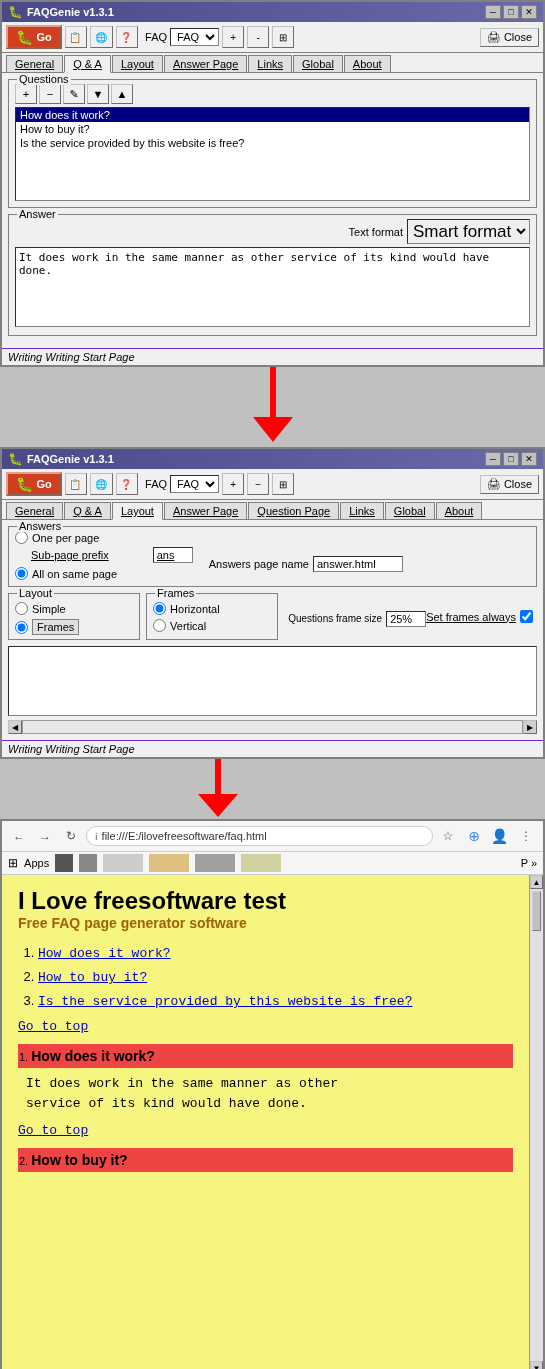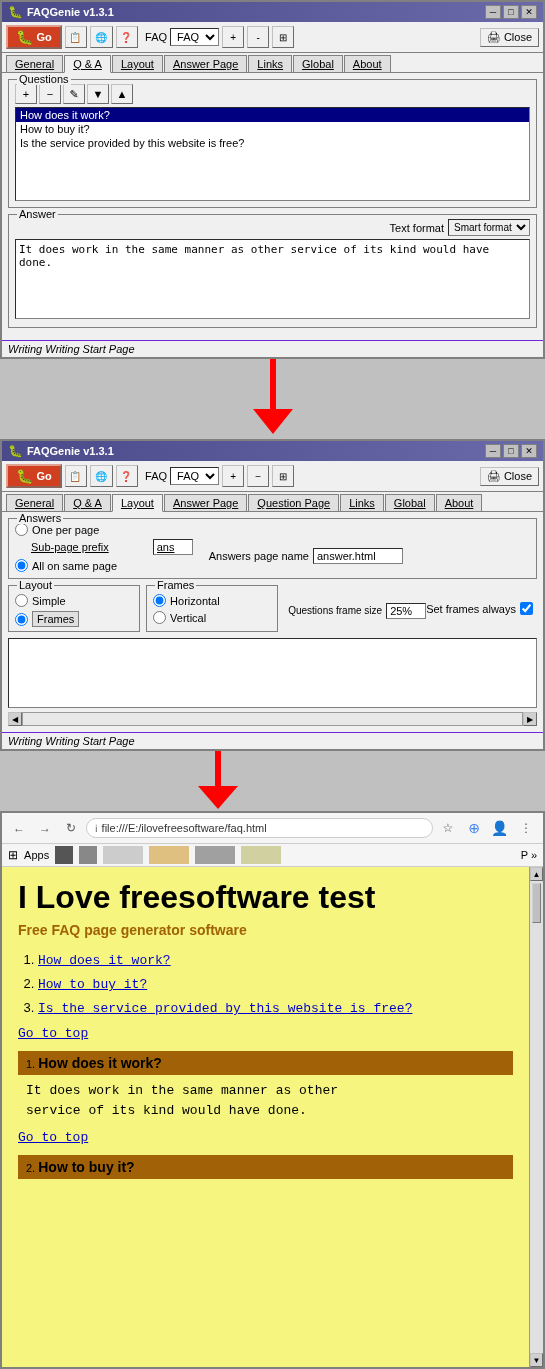--- a/index.html
+++ b/index.html
@@ -35,21 +35,21 @@
     
     .question-toolbar { display: flex; gap: 2px; margin-bottom: 3px; }
     .q-btn { background: #f0f0f0; border: 1px outset #c0c0c0; width: 22px; height: 20px; font-size: 11px; cursor: pointer; display: flex; align-items: center; justify-content: center; }
     .questions-list { background: white; border: 1px inset #808080; min-height: 80px; }
     .q-item { padding: 1px 4px; cursor: pointer; font-size: 11px; }
     .q-item.selected { background: #000080; color: white; }
 
     
     .answer-area { background: white; border: 1px inset #808080; min-height: 80px; padding: 3px; font-size: 11px; width: 100%; resize: none; }
     .text-format-row { display: flex; align-items: center; justify-content: flex-end; gap: 4px; margin-bottom: 3px; }
-    .format-select { font-size: 10px; border: 1px inset #808080; padding: 1px; }
+    .format-select { font-size: 17px; border: 1px inset #808080; padding: 1px; }
 
     
     .status-bar { background: #f0f0f0; border-top: 1px solid #6d28d9; padding: 2px 6px; font-size: 11px; font-style: italic; }
     .radio-item { display: flex; align-items: center; gap: 4px; font-size: 11px; }
     .field-row { display: flex; align-items: center; gap: 4px; margin-bottom: 4px; font-size: 11px; }
     .text-input { border: 1px inset #808080; padding: 1px 3px; font-size: 11px; background: white; }
     .layout-three { display: flex; gap: 6px; }
     .layout-inner { flex: 1; border: 1px solid #808080; padding: 4px 6px; position: relative; }
     .q-frame-row { display: flex; align-items: center; gap: 4px; margin-top: 4px; }
     .q-frame-input { border: 1px inset #808080; width: 40px; padding: 1px 3px; font-size: 11px; background: white; }
@@ -59,27 +59,27 @@
     
     .browser { background: white; border: 2px solid #808080; }
     .browser-toolbar { background: #f5f5f5; border-bottom: 1px solid #ccc; padding: 4px 6px; display: flex; align-items: center; gap: 4px; }
     .nav-btn { background: none; border: 1px solid transparent; border-radius: 3px; width: 22px; height: 22px; cursor: pointer; font-size: 12px; display: flex; align-items: center; justify-content: center; color: #555; }
     .url-bar { flex: 1; border: 1px solid #ccc; border-radius: 12px; padding: 2px 8px; font-size: 11px; background: white; display: flex; align-items: center; gap: 4px; }
     .url-text { font-size: 11px; color: #333; }
     .browser-bookmarks { background: #f5f5f5; border-bottom: 1px solid #ccc; padding: 2px 6px; display: flex; align-items: center; gap: 6px; font-size: 11px; }
     .browser-content { background: #f5f580; padding: 12px 16px; min-height: 500px; }
 
     
-    .faq-title { font-size: 32px; font-weight: bold; color: black; margin-bottom: 6px; font-family: Arial, sans-serif; }
+    .faq-title { font-size: 24px; font-weight: bold; color: black; font-family: Arial, sans-serif; }
     .faq-subtitle { font-size: 14px; font-weight: bold; color: #a16207; margin-bottom: 14px; }
     .faq-list { margin-left: 20px; margin-bottom: 10px; }
     .faq-list-item { margin-bottom: 8px; font-size: 13px; }
     .faq-link { color: #0000cc; text-decoration: underline; font-family: 'Courier New', monospace; font-size: 13px; cursor: pointer; }
     .goto-top { color: #0000cc; text-decoration: underline; font-size: 13px; cursor: pointer; display: block; margin: 10px 0; font-family: 'Courier New', monospace; }
-    .faq-section { background: #a16207; color: black; padding: 4px 8px; margin: 8px 0 4px; }
+    .faq-section { background: #ef4444; color: black; padding: 4px 1px; margin: 8px 0 4px; }
     .faq-section-title { font-size: 14px; font-weight: bold; color: black; }
     .faq-answer { font-family: Liberation Mono, monospace; font-size: 13px; margin: 6px 8px; line-height: 1.5; }
 
     .browser-outer { position: relative; display: flex; }
     .browser-main { flex: 1; }
     .side-scrollbar { width: 14px; background: #e0e0e0; border-left: 1px solid #999; min-height: 400px; display: flex; flex-direction: column; }
     .scroll-up { background: #d0d0d0; border: 1px outset #c0c0c0; height: 14px; display: flex; align-items: center; justify-content: center; font-size: 8px; }
     .scroll-down { background: #d0d0d0; border: 1px outset #c0c0c0; height: 14px; display: flex; align-items: center; justify-content: center; font-size: 8px; margin-top: auto; }
     .scroll-thumb { background: #c0c0c0; border: 1px outset #d0d0d0; height: 40px; margin: 2px; }
   </style>
@@ -276,21 +276,21 @@
           <input type="radio" name="frames" style="">
           <span>Vertical</span>
         </div>
       </div>
 
       <div style="display:flex; justify-content:flex-start; padding:4px;">
         <div class="q-frame-row">
           <span style="font-size:10px; line-height:1.3;">Questions frame size</span>
           <input type="text" class="q-frame-input" value="25%" style="">
         </div>
-        <div class="always-row" style="">
+        <div class="always-row" style="text-decoration:underline;">
           <span>Set frames always</span>
           <input type="checkbox" checked="" style="">
         </div>
       </div>
     </div>
 
     <div class="preview-area" style="height:70px; margin-top:6px;">
     </div>
 
     <div style="display:flex; background:#f0f0f0;">

